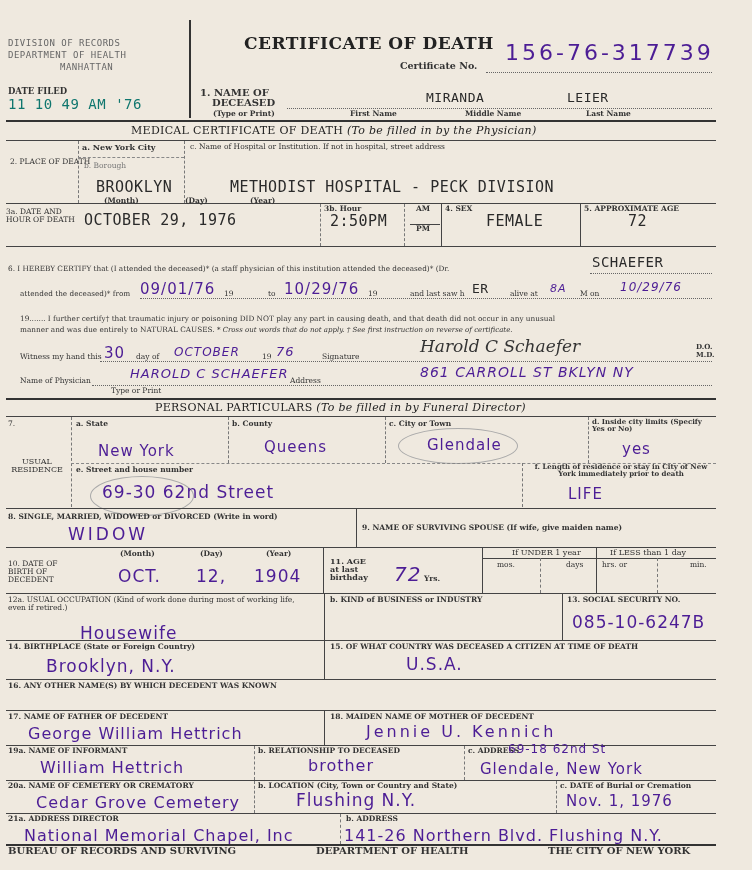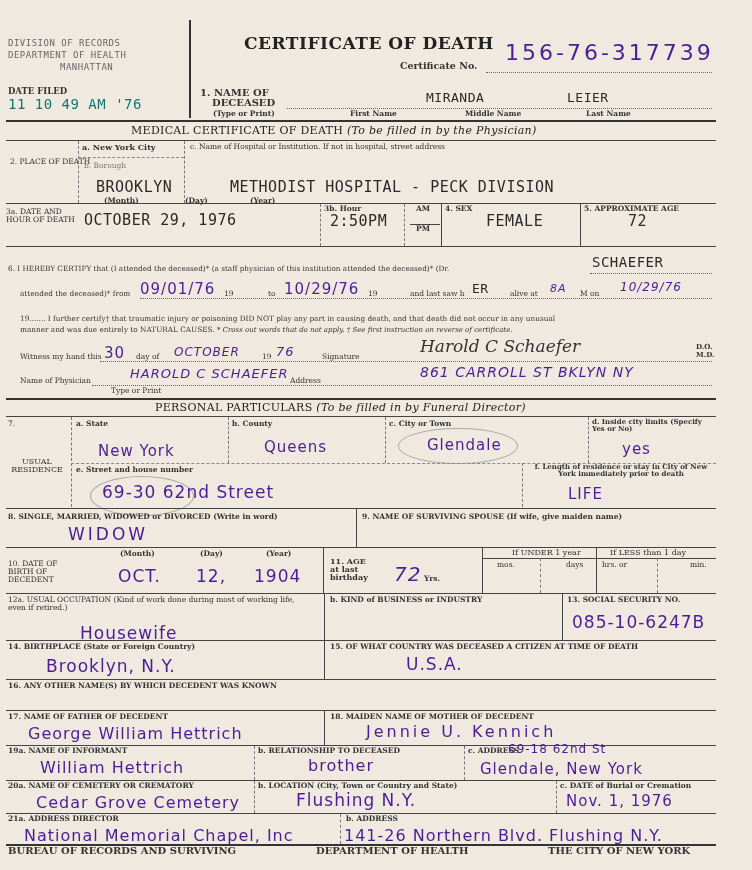--- a/index.html
+++ b/index.html
@@ -143,21 +143,21 @@
 <div class="circle" style="left:90px;top:476px;width:102px;height:38px;"></div>
 <div class="abs hand" style="left:102px;top:482px;font-size:17px;font-style:normal;">69-30  62nd Street</div>
 <div class="vdash" style="left:522px;top:463px;height:44px;"></div>
 <div class="abs lblb" style="left:526px;top:463px;font-size:7px;width:190px;white-space:normal;line-height:1.0;text-align:center;">f. Length of residence or stay in City of New York immediately prior to death</div>
 <div class="abs hand" style="left:568px;top:485px;font-style:normal;">LIFE</div>
 <div class="hline" style="left:6px;top:508px;width:710px;"></div>
 
 <div class="abs lblb" style="left:8px;top:513px;font-size:7.5px;">8. SINGLE, MARRIED, WIDOWED or DIVORCED (Write in word)</div>
 <div class="abs hand" style="left:68px;top:524px;font-size:17px;font-style:normal;letter-spacing:3px;">WIDOW</div>
 <div class="vline" style="left:356px;top:509px;height:38px;"></div>
-<div class="abs lblb" style="left:362px;top:513px;font-size:7.5px;">9. NAME OF SURVIVING SPOUSE (If wife, give maiden name)</div>
+<div class="abs lblb" style="left:362px;top:524px;font-size:7.5px;">9. NAME OF SURVIVING SPOUSE (If wife, give maiden name)</div>
 <div class="hline" style="left:6px;top:547px;width:710px;"></div>
 
 <div class="abs lblb" style="left:120px;top:550px;font-size:7.5px;">(Month)</div>
 <div class="abs lblb" style="left:200px;top:550px;font-size:7.5px;">(Day)</div>
 <div class="abs lblb" style="left:266px;top:550px;font-size:7.5px;">(Year)</div>
 <div class="abs lbl" style="left:8px;top:560px;width:66px;white-space:normal;">10. DATE OF BIRTH OF DECEDENT</div>
 <div class="abs hand" style="left:118px;top:566px;font-size:17px;font-style:normal;">OCT.</div>
 <div class="abs hand" style="left:196px;top:566px;font-size:17px;font-style:normal;">12,</div>
 <div class="abs hand" style="left:254px;top:566px;font-size:17px;font-style:normal;">1904</div>
 <div class="vline" style="left:323px;top:548px;height:45px;"></div>

